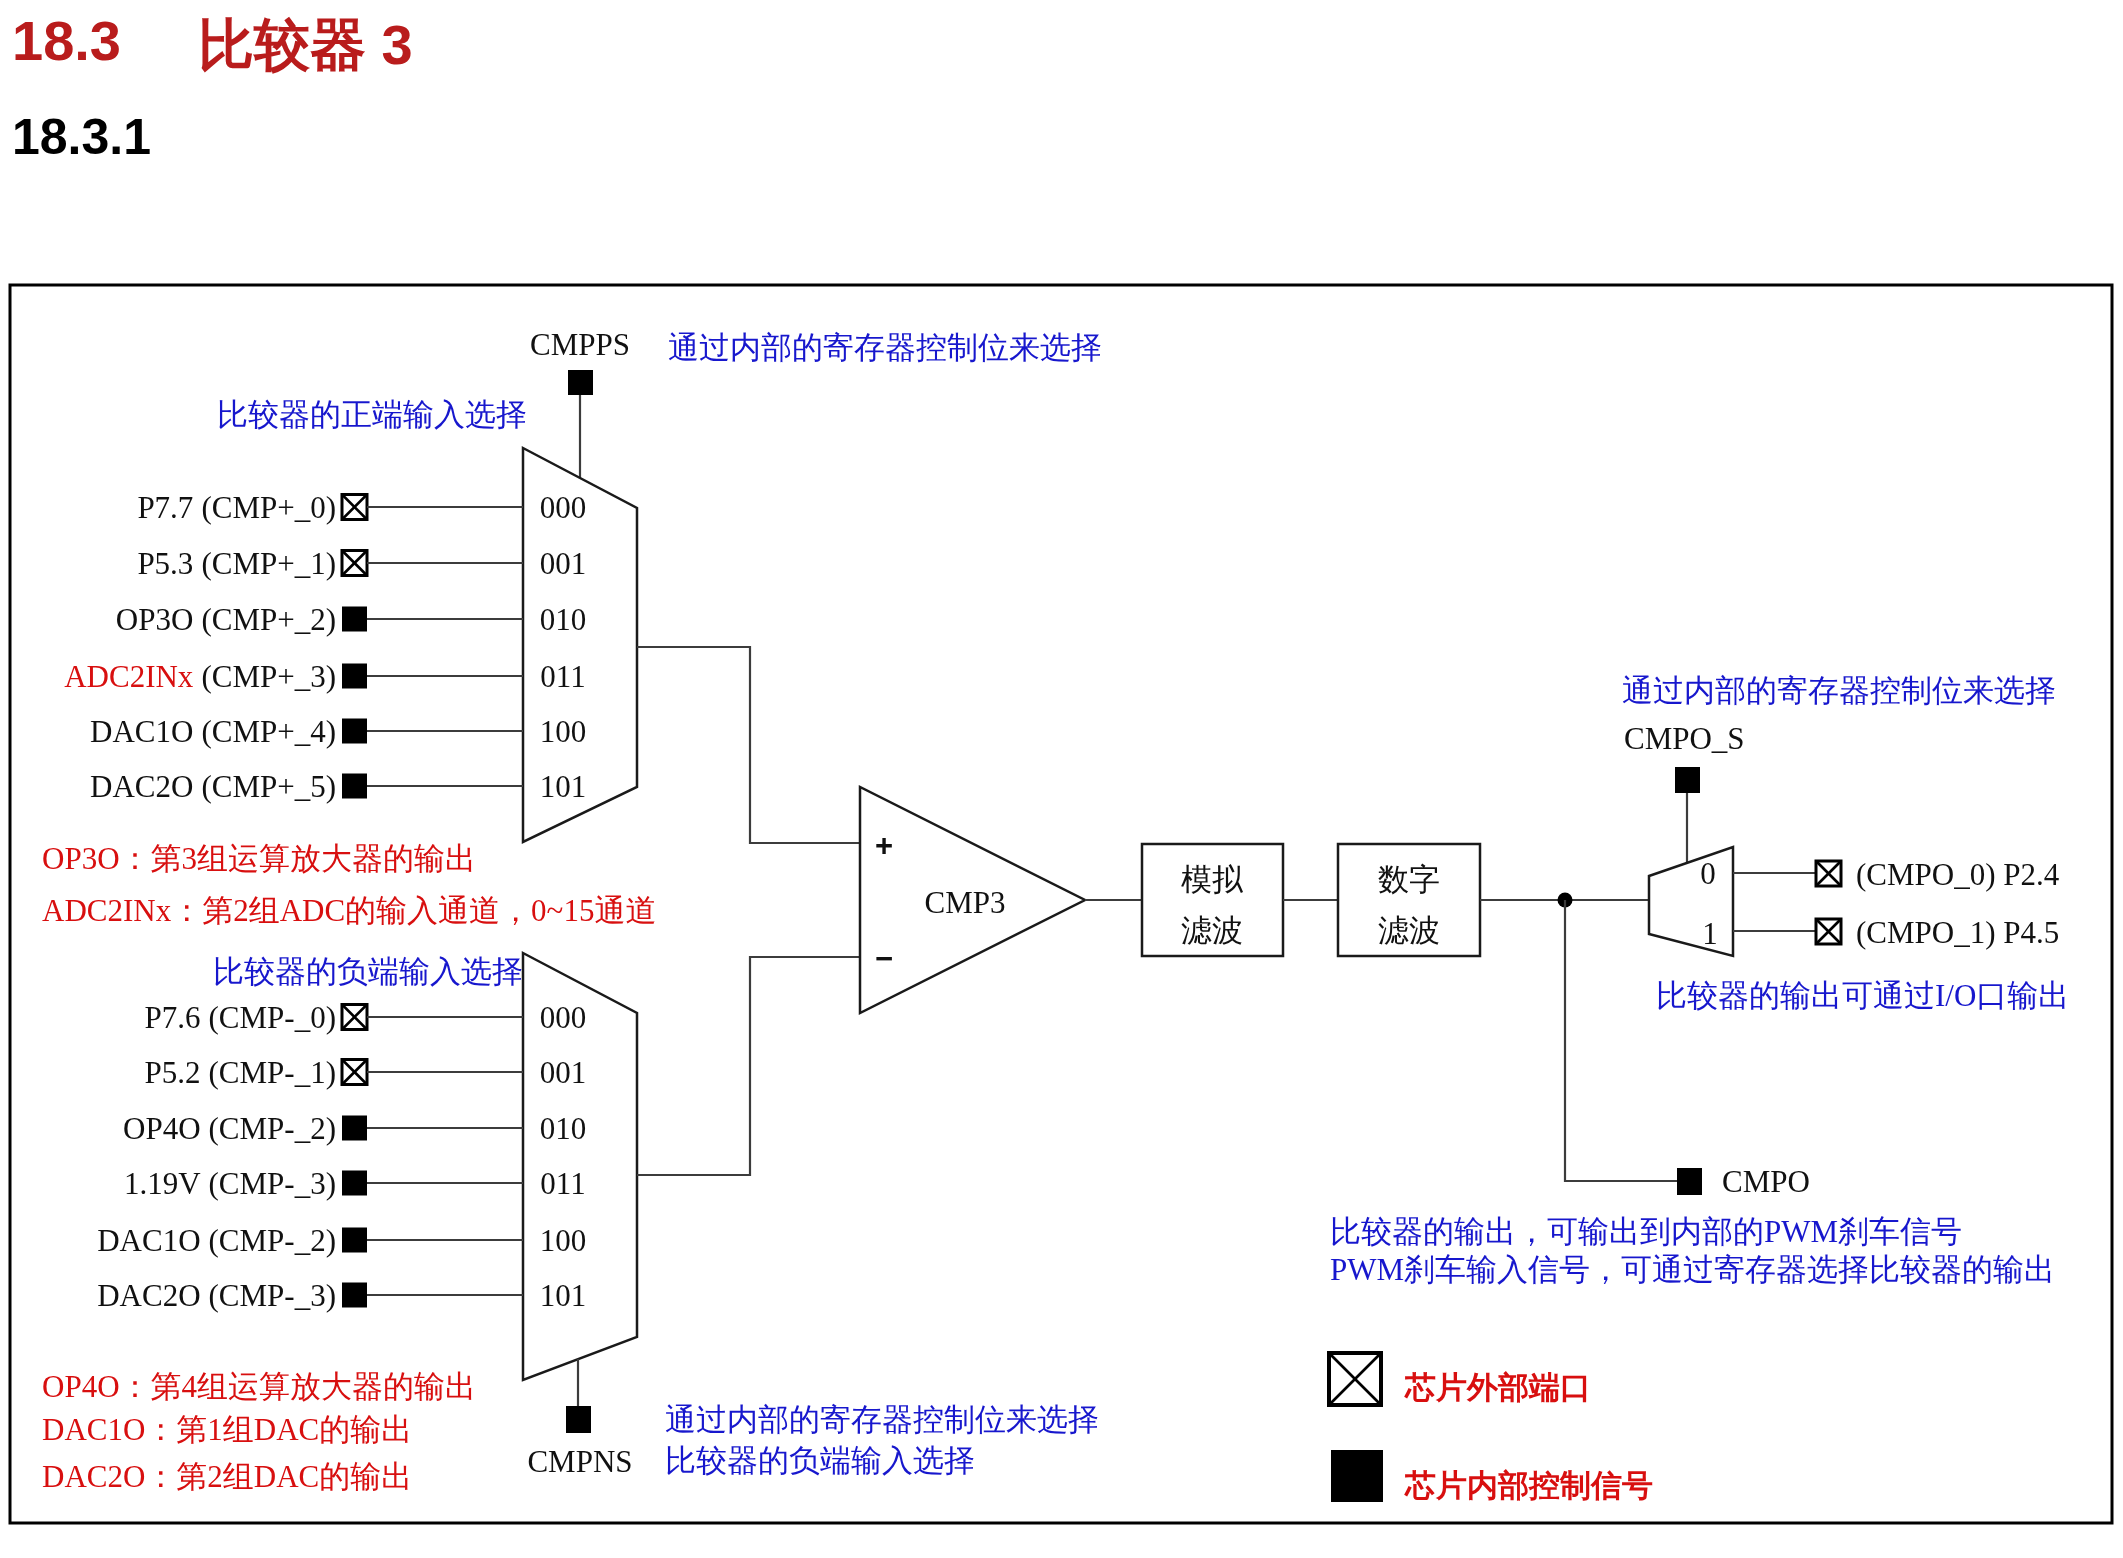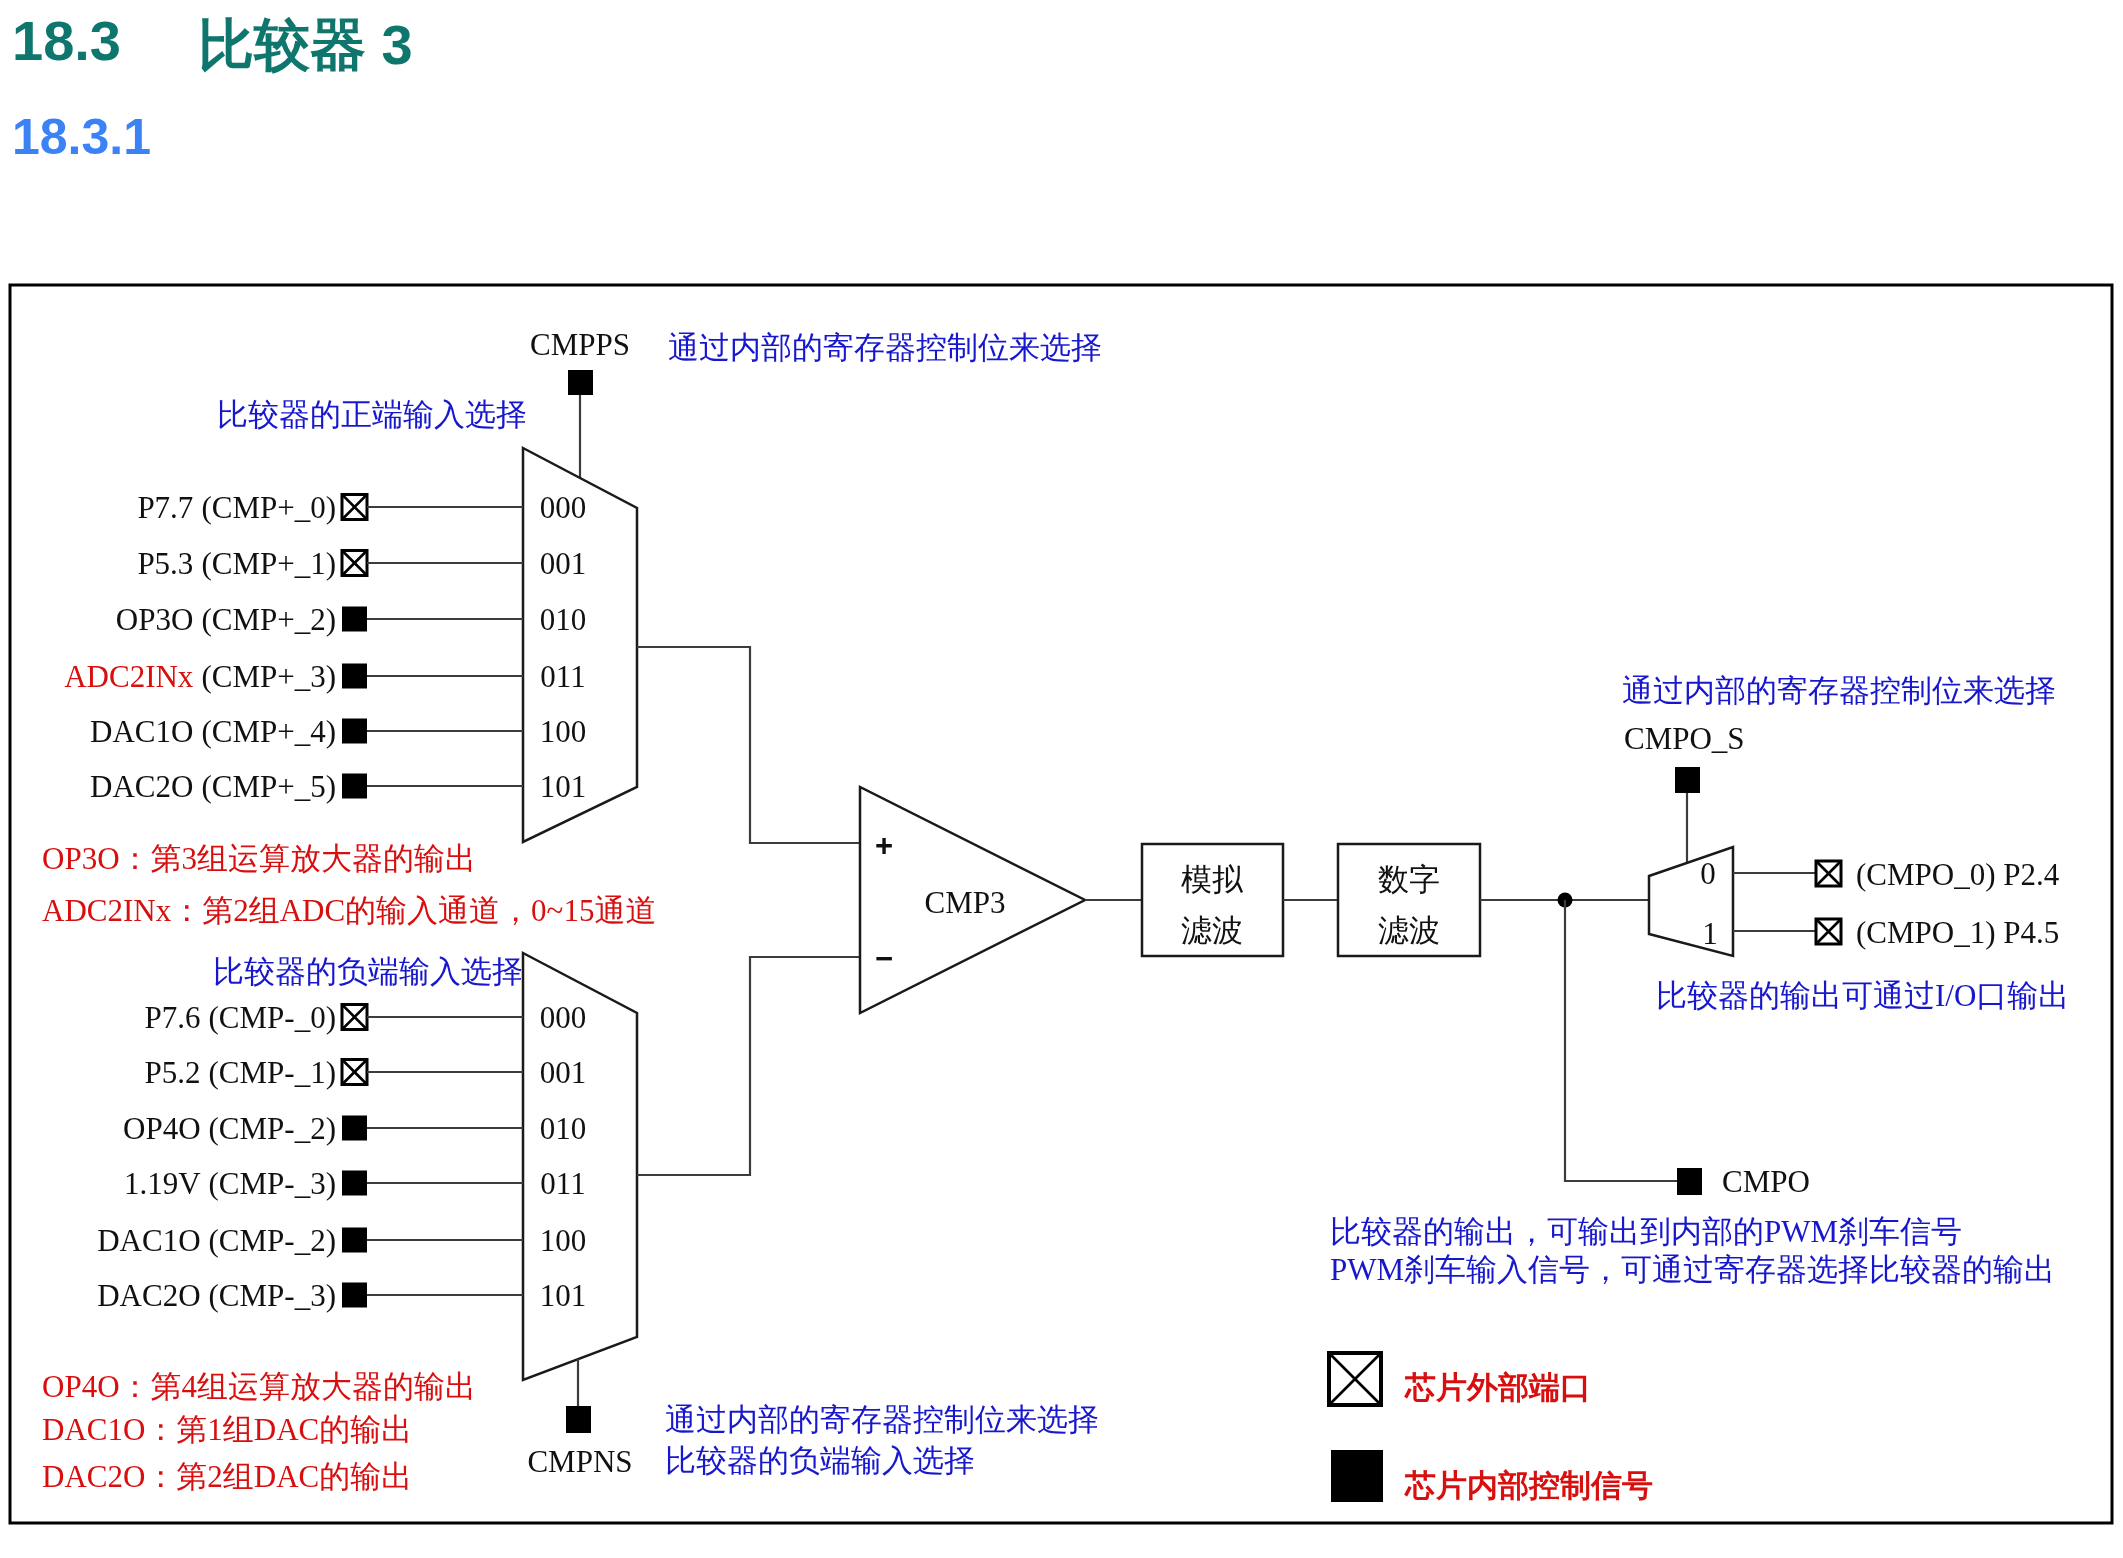--- a/index.html
+++ b/index.html
@@ -1,19 +1,19 @@
 <!DOCTYPE html>
 <html style="--blue: #1717cd; --red: #d80f0f;"><head>
 <meta charset="utf-8">
 <style>
   html,body{margin:0;padding:0;background:#ffffff;}
   body{width:2123px;height:1558px;position:relative;font-family:"Liberation Sans",sans-serif;}
-  .h1{position:absolute;left:12px;top:8px;font-size:56px;font-weight:bold;color:#0f766e;display:flex;}
+  .h1{position:absolute;left:12px;top:8px;font-size:56px;font-weight:bold;color:#b91c1c;display:flex;}
   .h1 .num{width:186px;}
-  .h2{position:absolute;left:12px;top:108px;font-size:50px;font-weight:bold;color:#3b82f6;display:flex;}
+  .h2{position:absolute;left:12px;top:108px;font-size:50px;font-weight:bold;color:#000000;display:flex;}
   .h2 .num{width:224px;}
   svg{position:absolute;left:0;top:0;}
   .t{font-family:"Liberation Serif",serif;fill:#111;font-size:31px;}
   .blue{fill:var(--blue);}
   .red{fill:var(--red);}
   .bold{font-weight:bold;}
   .shape{fill:#ffffff;stroke:#1a1a1a;stroke-width:2.5;}
   .wire{stroke:#3c3c3c;stroke-width:2.2;fill:none;}
   .isq{fill:#000000;}
   .xsq{fill:#ffffff;stroke:#000000;stroke-width:3;}

